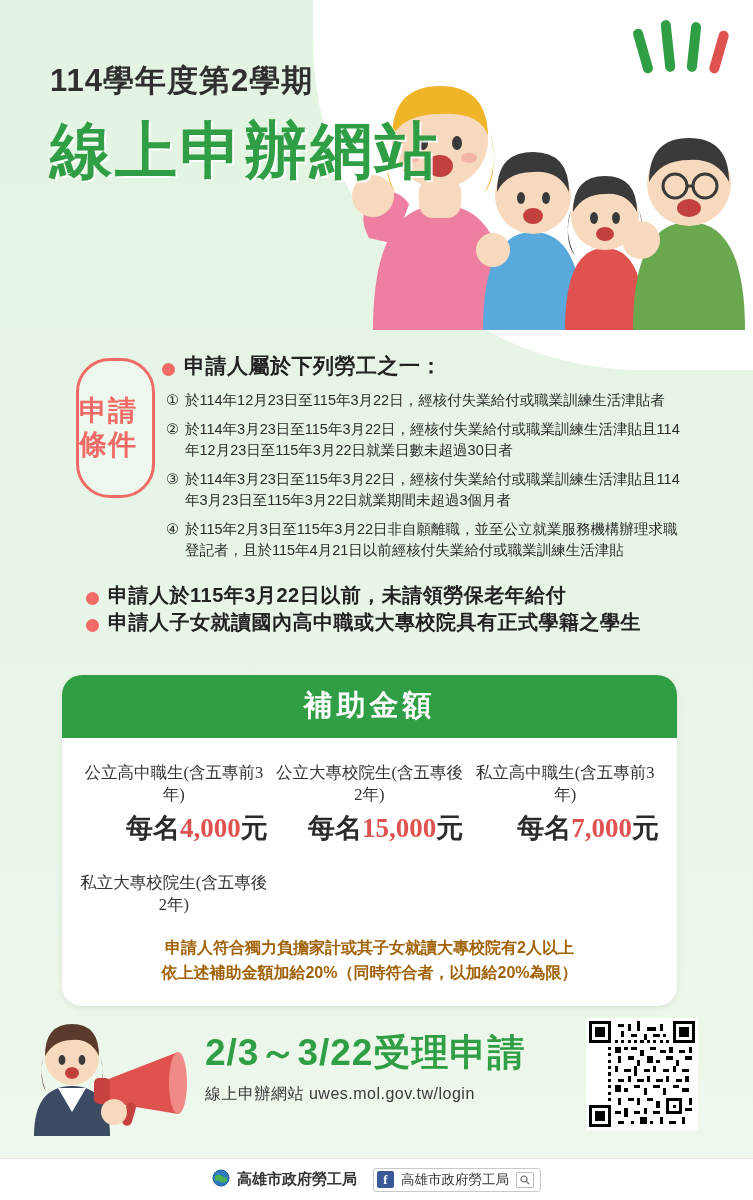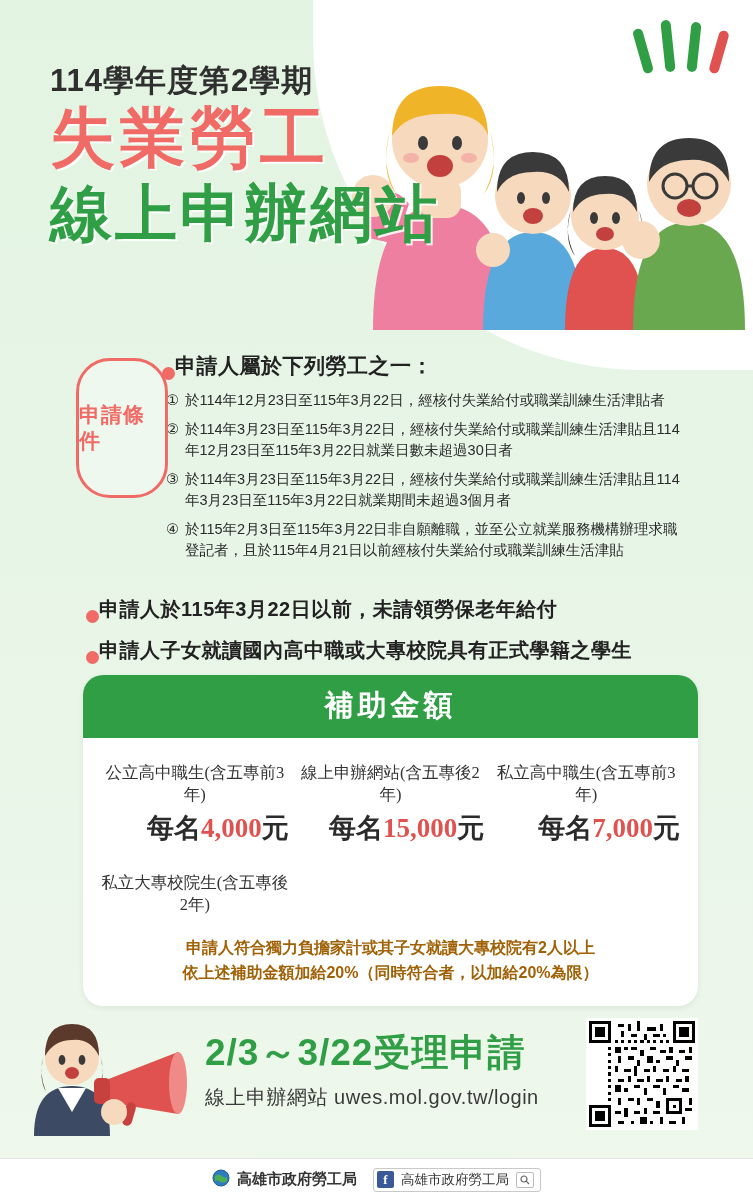--- a/index.html
+++ b/index.html
@@ -35,20 +35,21 @@
   .headline {
     position: absolute;
     left: 50px; top: 60px;
     width: 560px;
   }
   .hl-year {
     font-size: 31px;
     font-weight: bold;
     color: #2f2f2f;
     letter-spacing: 1px;
+    margin-bottom: 12px;
   }
   .hl-main {
     font-size: 65px;
     font-weight: bold;
     color: #f06a66;
     letter-spacing: 5px;
     line-height: 1.12;
     text-shadow: 2px 2px 0 rgba(255,255,255,.85);
   }
   .hl-sub {
@@ -63,39 +64,39 @@
 
   
   .cond-wrap {
     position: absolute;
     left: 76px; top: 352px;
     width: 610px;
   }
   .cond-badge {
     position: absolute;
     left: 0; top: 6px;
-    width: 92px; height: 140px;
+    width: 79px; height: 140px;
     border: 3px solid #f06a66;
     border-radius: 34px;
     color: #f06a66;
-    font-size: 21px;
+    font-size: 28px;
     font-weight: bold;
     display: flex;
     flex-direction: column;
     align-items: flex-start;
     justify-content: center;
     line-height: 1.22;
     letter-spacing: 1px;
     background: rgba(255,255,255,0.35);
   }
   .cond-body { margin-left: 86px; }
   .bullet-row {
     display: flex;
-    align-items: flex-end;
-    gap: 0;
+    align-items: center;
+    gap: 9px;
   }
   .dot {
     width: 13px; height: 13px;
     border-radius: 50%;
     background: #f06a66;
     margin-top: 7px;
     flex: none;
   }
   .bullet-title {
     font-size: 21px;
@@ -112,28 +113,28 @@
     gap: 6px;
     font-size: 14.5px;
     color: #2b2b2b;
     line-height: 1.45;
     margin-bottom: 8px;
   }
   ol.items li .num { flex: none; }
   ol.items li .txt { }
 
   .cond-extra { margin-top: 14px; }
-  .cond-extra .bullet-row { margin-top: 14px; }
+  .cond-extra .bullet-row { }
   .cond-extra .bullet-title { font-size: 20px; }
   .cond-extra .dot { margin-top: 6px; }
 
   
   .amount-card {
     position: absolute;
-    left: 83px; top: 675px;
+    left: 62px; top: 675px;
     width: 615px;
     background: #ffffff;
     border-radius: 20px;
     box-shadow: 0 2px 6px rgba(0,0,0,.07);
     overflow: hidden;
   }
   .amount-head {
     background: #2f9e44;
     color: #fff;
     text-align: center;
@@ -181,21 +182,21 @@
     position: absolute;
     left: 205px; top: 18px;
     font-size: 37px;
     font-weight: bold;
     color: #2f9e44;
     letter-spacing: 1px;
   }
   .apply-site {
     position: absolute;
     left: 205px; top: 74px;
-    font-size: 20px;
+    font-size: 16px;
     color: #3a3a3a;
     letter-spacing: .5px;
   }
   .qr {
     position: absolute;
     right: 55px; top: 8px;
     width: 112px; height: 112px;
     background: #fff;
     padding: 3px;
   }
@@ -309,21 +310,20 @@
         <circle cx="372" cy="186" r="12" fill="none" stroke="#3a3a3a" stroke-width="3"></circle>
         <line x1="354" y1="186" x2="360" y2="186" stroke="#3a3a3a" stroke-width="3"></line>
         <ellipse cx="356" cy="208" rx="12" ry="9" fill="#c2413f"></ellipse>
         <circle cx="308" cy="240" r="19" fill="#f7d9bd"></circle>
       </g>
     </svg>
   </div>
 
   <div class="headline">
     <div class="hl-year">114學年度第2學期</div>
-    <div class="hl-main">失業勞工</div>
     <div class="hl-sub">線上申辦網站</div>
   </div>
 
   <div class="cond-wrap">
     <div class="cond-badge">
       <span>申請條件</span>
     </div>
     <div class="cond-body">
       <div class="bullet-row">
         <span class="dot"></span>
@@ -366,21 +366,21 @@
   <div class="amount-card">
     <div class="amount-head">補助金額</div>
     <div class="amount-grid">
 
       <div class="amount-cell">
         <div class="amount-label">公立高中職生(含五專前3年)</div>
         <div class="amount-value"><span>每名</span><span class="num">4,000</span><span>元</span></div>
       </div>
 
       <div class="amount-cell">
-        <div class="amount-label">線上申辦網站(含五專後2年)</div>
+        <div class="amount-label">公立大專校院生(含五專後2年)</div>
         <div class="amount-value"><span>每名</span><span class="num">15,000</span><span>元</span></div>
       </div>
 
       <div class="amount-cell">
         <div class="amount-label">私立高中職生(含五專前3年)</div>
         <div class="amount-value"><span>每名</span><span class="num">7,000</span><span>元</span></div>
       </div>
 
       <div class="amount-cell">
         <div class="amount-label">私立大專校院生(含五專後2年)</div>

